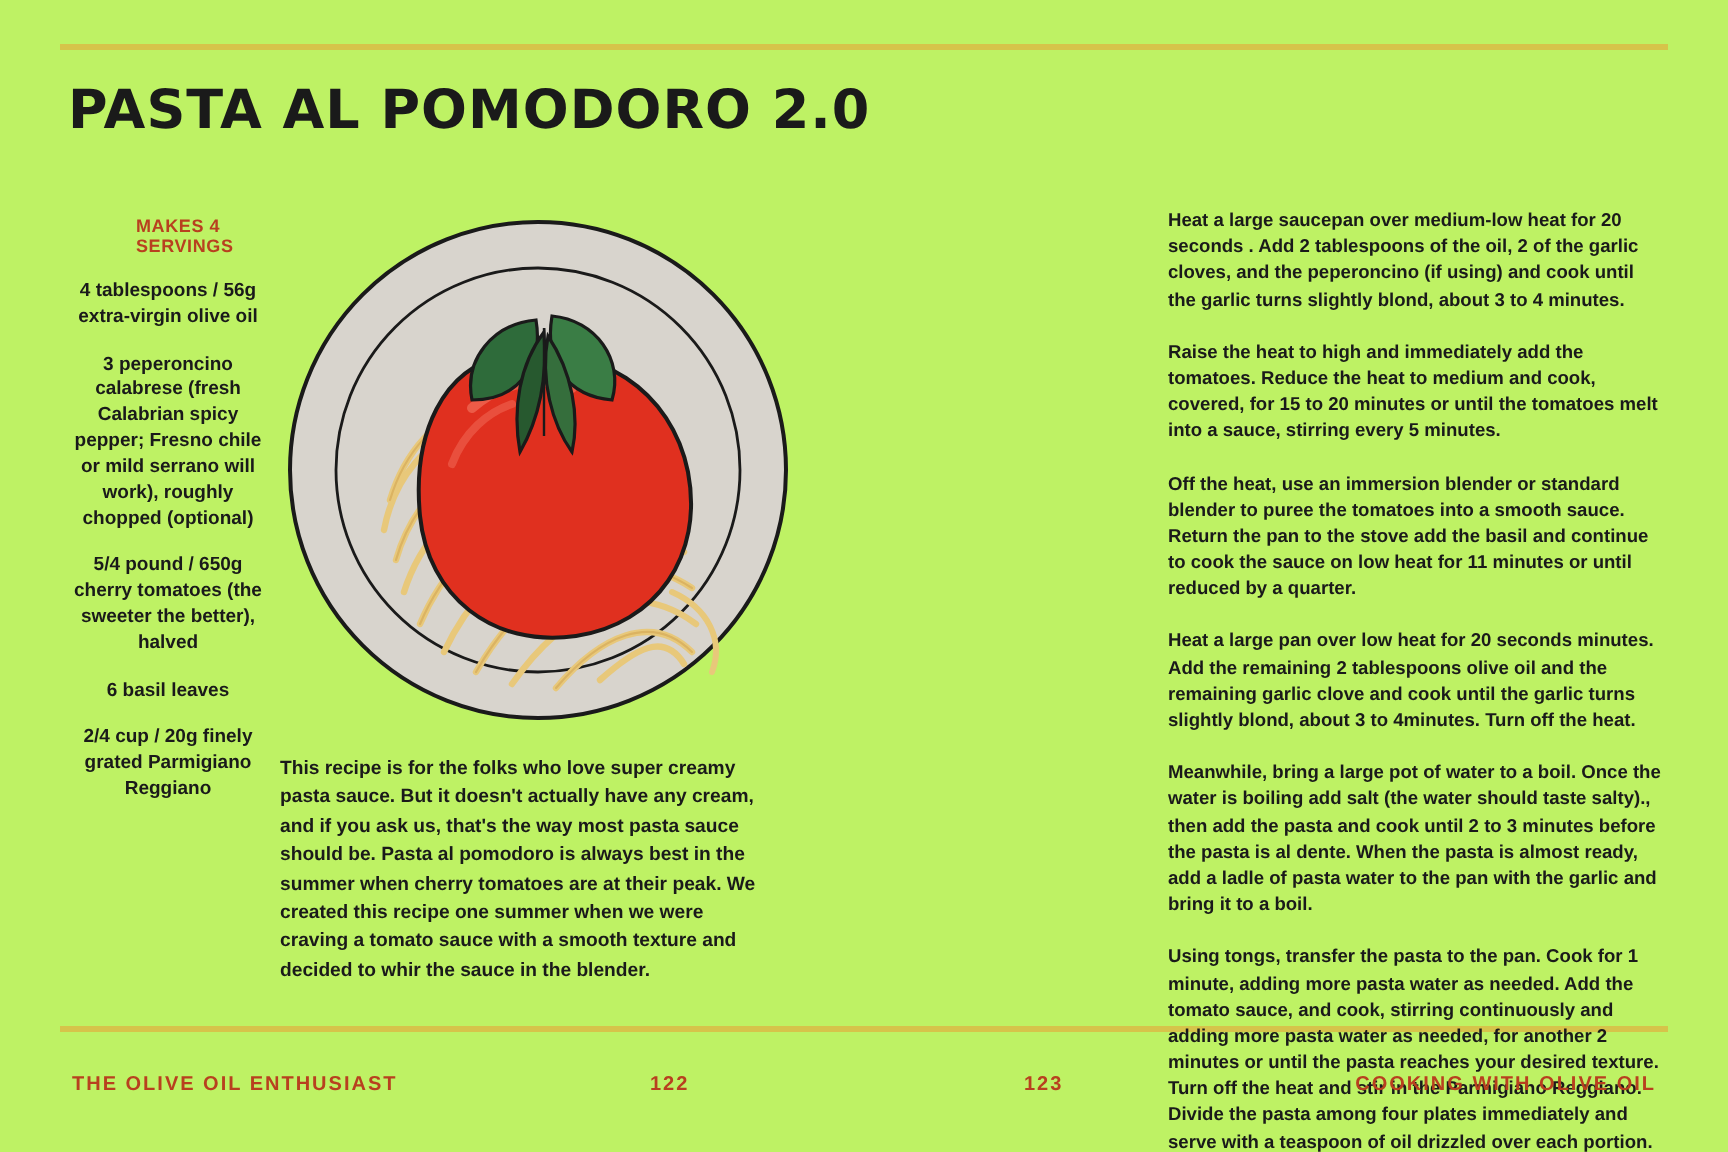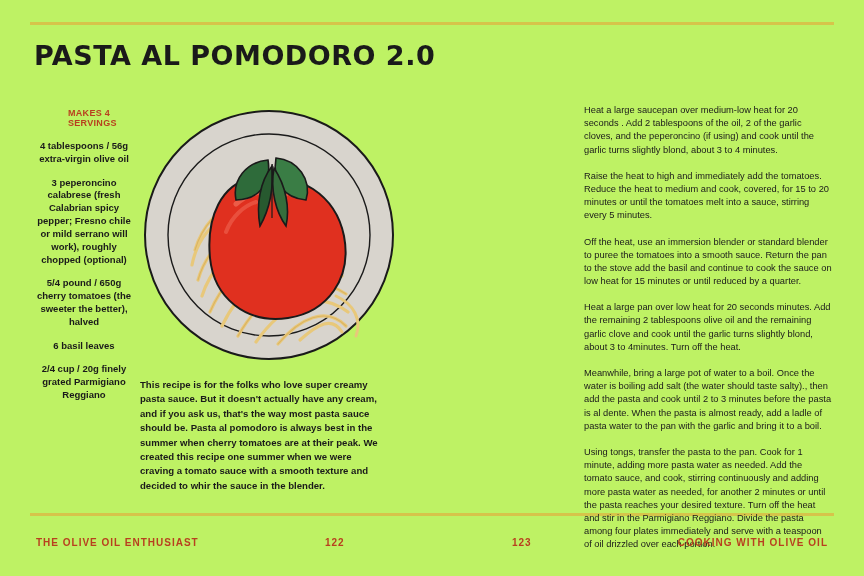--- a/index.html
+++ b/index.html
@@ -97,21 +97,21 @@
   .method {
     position: absolute;
     left: 584px;
     top: 104px;
     width: 248px;
   }
   .method p {
     margin: 0 0 13px 0;
     font-size: 9.3px;
     line-height: 1.42;
-    font-weight: normal;
+    font-weight: bold;
     color: #1a1a1a;
   }
 
   
   .footer-left {
     position: absolute;
     left: 36px;
     bottom: 28px;
     font-size: 10px;
     font-weight: bold;
@@ -205,21 +205,21 @@
 
       <path d="M196 196 C214 204 222 220 216 236" stroke="#e8c87a" stroke-width="3" fill="none" stroke-linecap="round"></path>
     </svg>
   </div>
 
   <div class="intro">This recipe is for the folks who love super creamy pasta sauce. But it doesn't actually have any cream, and if you ask us, that's the way most pasta sauce should be. Pasta al pomodoro is always best in the summer when cherry tomatoes are at their peak. We created this recipe one summer when we were craving a tomato sauce with a smooth texture and decided to whir the sauce in the blender.</div>
 
   <div class="method">
     <p>Heat a large saucepan over medium-low heat for 20 seconds . Add 2 tablespoons of the oil, 2 of the garlic cloves, and the peperoncino (if using) and cook until the garlic turns slightly blond, about 3 to 4 minutes.</p>
     <p>Raise the heat to high and immediately add the tomatoes. Reduce the heat to medium and cook, covered, for 15 to 20 minutes or until the tomatoes melt into a sauce, stirring every 5 minutes.</p>
-    <p>Off the heat, use an immersion blender or standard blender to puree the tomatoes into a smooth sauce. Return the pan to the stove add the basil and continue to cook the sauce on low heat for 15 minutes or until reduced by a quarter.</p>
+    <p>Off the heat, use an immersion blender or standard blender to puree the tomatoes into a smooth sauce. Return the pan to the stove add the basil and continue to cook the sauce on low heat for 11 minutes or until reduced by a quarter.</p>
     <p>Heat a large pan over low heat for 20 seconds minutes. Add the remaining 2 tablespoons olive oil and the remaining garlic clove and cook until the garlic turns slightly blond, about 3 to 4minutes. Turn off the heat.</p>
     <p>Meanwhile, bring a large pot of water to a boil. Once the water is boiling add salt (the water should taste salty)., then add the pasta and cook until 2 to 3 minutes before the pasta is al dente. When the pasta is almost ready, add a ladle of pasta water to the pan with the garlic and bring it to a boil.</p>
     <p>Using tongs, transfer the pasta to the pan. Cook for 1 minute, adding more pasta water as needed. Add the tomato sauce, and cook, stirring continuously and adding more pasta water as needed, for another 2 minutes or until the pasta reaches your desired texture. Turn off the heat and stir in the Parmigiano Reggiano. Divide the pasta among four plates immediately and serve with a teaspoon of oil drizzled over each portion.</p>
   </div>
 
   <div class="footer-left">THE OLIVE OIL ENTHUSIAST</div>
   <div class="folio-left">122</div>
   <div class="folio-right">123</div>
   <div class="footer-right">COOKING WITH OLIVE OIL</div>
 

